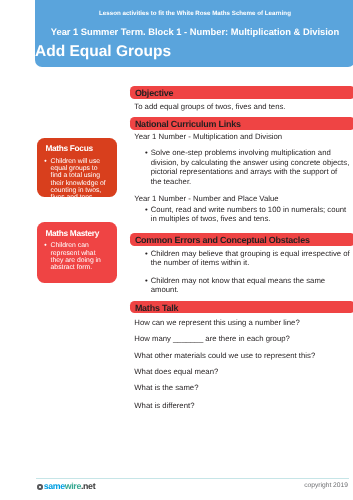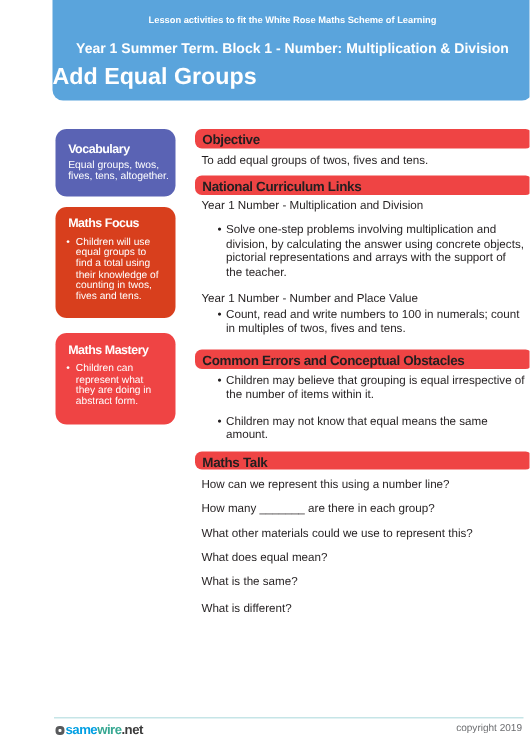--- a/index.html
+++ b/index.html
@@ -20,21 +20,21 @@
 
   
   .side{position:absolute;left:21.3px;width:79.3px;border-radius:7.5px;color:#fff;box-sizing:border-box;}
   .side h3{position:absolute;margin:0;font-size:8.3px;font-weight:700;letter-spacing:-0.32px;
            line-height:8.3px;white-space:nowrap;}
   .side p{position:absolute;margin:0;font-size:6.9px;line-height:7.35px;}
   .side ul{position:absolute;margin:0;padding:0;list-style:none;}
   .side li{font-size:6.8px;line-height:7.32px;padding-left:6.4px;position:relative;}
   .side li:before{content:"\2022";position:absolute;left:0;top:-0.2px;}
   #box-vocab{top:86.4px;height:44.4px;background:#5a63b4;}
-  #box-focus{top:138px;height:74px;background:#d83f1d;padding-left:12px;}
+  #box-focus{top:138px;height:59px;background:#d83f1d;padding-left:12px;}
   #box-mastery{top:221.9px;height:61.3px;background:#ef4444;}
 
   
   .main{position:absolute;left:113.7px;top:0;width:225px;}
   .sec-head{position:absolute;left:0;width:225px;height:12.9px;background:#ef4444;border-radius:4.6px;
             font-size:8.95px;font-weight:700;color:#231f20;line-height:14.7px;letter-spacing:-0.21px;
             box-sizing:border-box;padding-left:5.2px;white-space:nowrap;}
   .tx{position:absolute;font-size:7.75px;color:#231f20;line-height:9.55px;}
   .tx.p{left:4.6px;width:220px;}
   .tx.b{left:21px;width:199.3px;}
@@ -51,24 +51,20 @@
 <body>
 
 <div class="page">
 
   <div class="banner">
     <div class="banner-kicker">Lesson activities to fit the White Rose Maths Scheme of Learning</div>
     <div class="banner-sub">Year 1 Summer Term. Block 1 - Number: Multiplication &amp; Division</div>
     <div class="banner-title">Add Equal Groups</div>
   </div>
 
-  <div class="side" id="box-vocab">
-    <h3 style="left:8.2px;top:9.1px">Vocabulary</h3>
-    <p style="left:8.2px;top:20.6px;width:68px">Equal groups, twos, fives, tens, altogether.</p>
-  </div>
 
   <div class="side" id="box-focus">
     <h3 style="left:8.2px;top:6.3px">Maths Focus</h3>
     <ul style="left:6.9px;top:19.7px;width:63px">
       <li>Children will use equal groups to find a total using their knowledge of counting in twos, fives and tens.</li>
     </ul>
   </div>
 
   <div class="side" id="box-mastery">
     <h3 style="left:8.2px;top:7.3px">Maths Mastery</h3>

